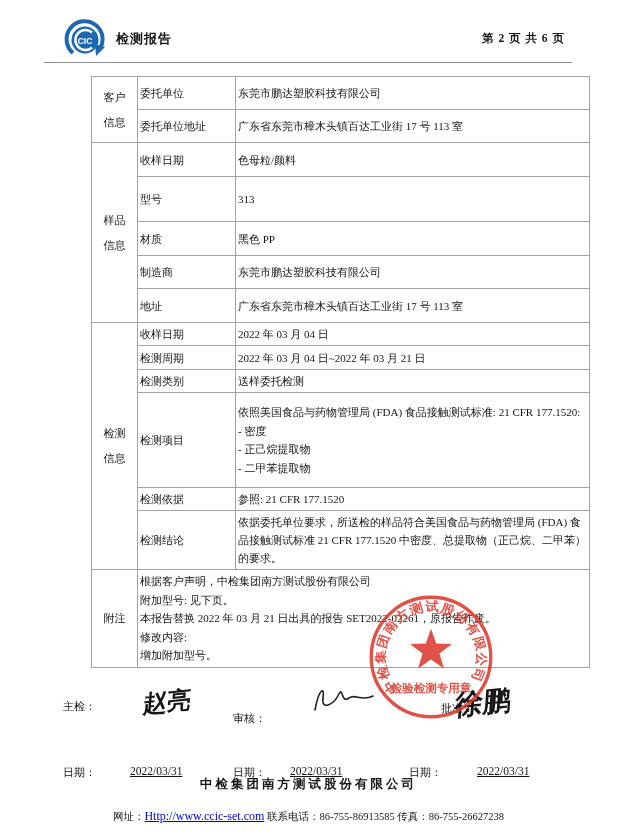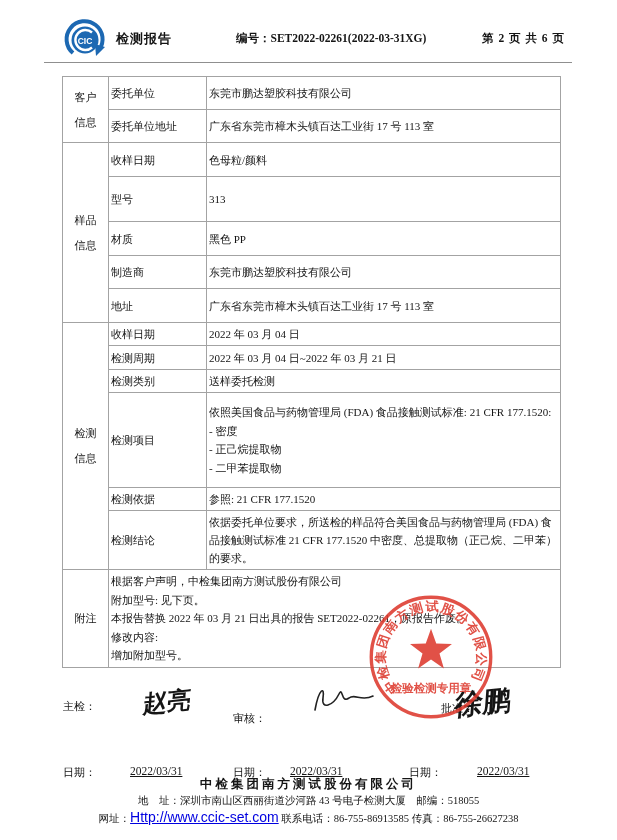--- a/index.html
+++ b/index.html
@@ -9,21 +9,21 @@
 
   
   .hdr-title { position:absolute; left:116px; top:30px; font-size:13px; font-weight:bold; letter-spacing:1px; }
   .hdr-no    { position:absolute; left:236px; top:31px; font-size:11.5px; font-weight:bold; }
   .hdr-page  { position:absolute; left:482px; top:31px; font-size:11.5px; font-weight:bold; letter-spacing:1px; }
   .hdr-rule  { position:absolute; left:44px; top:62px; width:528px; height:1px; background:#8f8f8f; }
   .logo { position:absolute; left:62px; top:16px; }
 
   
   .tblwrap { position:absolute; left:62px; top:76px; }
-  table { border-collapse:collapse; table-layout:fixed; width:498px; }
+  table { border-collapse:collapse; table-layout:fixed; width:498px;margin-left:29px; }
   td { border:1px solid #a3a3a3; font-size:11px; line-height:18px; padding:2px 2px; vertical-align:middle; }
   col.c1 { width:46px; } col.c2 { width:98px; } col.c3 { width:354px; }
   td.gl { text-align:center; padding:0; }
   td.gl .glin { width:2.6em; margin:0 auto; line-height:25px; }
   td.note-cell { vertical-align:middle; }
   .ml div { line-height:18.5px; }
 
   
   .sig-label { position:absolute; font-size:11px; }
   .sig-name  { position:absolute; font-size:24px; font-weight:bold; transform:rotate(-6deg) skewX(-10deg); white-space:nowrap; }
@@ -31,36 +31,35 @@
   .date-val  { position:absolute; font-size:11.5px;text-decoration:underline; }
 
   
   .stamp { position:absolute; left:366px; top:592px; opacity:.88; }
 
   
   .ft { position:absolute; left:0; width:617px; text-align:center; }
   .ft-company { top:776px; font-size:12.5px; font-weight:bold; letter-spacing:3px; }
   .ft-line1 { top:794px; font-size:10.5px; }
   .ft-line2 { top:809px; font-size:10.5px; }
-  .ft-url { color:#0000e0; text-decoration:underline; font-family:Liberation Sans, sans-serif; font-size:14px; }
+  .ft-url { color:#0000e0; text-decoration:underline; font-family:Liberation Serif, serif; font-size:12px; }
 </style>
 </head>
 <body>
 
 <div class="page">
 
   <svg class="logo" width="46" height="46" viewBox="0 0 46 46">
     <path d="M 11,37 A 18,18 0 1 1 37,34" fill="none" stroke="#1c68b2" stroke-width="4"></path>
     <path d="M 33,28 L 43,31 L 34,40 Z" fill="#1c68b2"></path>
     <circle cx="23" cy="24" r="13.5" fill="#1c68b2"></circle>
     <path d="M 30,16.5 A 10,10 0 1 0 30,31.5" fill="none" stroke="#ffffff" stroke-width="2.4"></path>
     <text x="23" y="27.5" text-anchor="middle" font-size="8.5" font-weight="bold" fill="#ffffff" font-family="Liberation Sans, sans-serif">CIC</text>
   </svg>
   <div class="hdr-title">检测报告</div>
-  <div class="hdr-no"><span>编号：</span><span>SET2022-02261(2022-03-31XG)</span></div>
   <div class="hdr-page">第 2 页 共 6 页</div>
   <div class="hdr-rule"></div>
 
   <div class="tblwrap">
     <table>
       <colgroup>
           <col class="c1">
           <col class="c2">
           <col class="c3">
         </colgroup>
@@ -175,16 +174,15 @@
     </defs>
     <circle cx="62" cy="62" r="57" fill="none" stroke="#dd3a2e" stroke-width="3.2"></circle>
     <text font-size="12" font-weight="bold" fill="#dd3a2e" letter-spacing="1">
       <textPath href="#arcpath" startOffset="0" textLength="196" lengthAdjust="spacingAndGlyphs">中检集团南方测试股份有限公司</textPath>
     </text>
     <polygon points="62,35 67,49.1 82,49.5 70.1,58.6 74.3,73 62,64.5 49.7,73 53.9,58.6 42,49.5 57,49.1" fill="#dd3a2e"></polygon>
     <text x="62" y="95" text-anchor="middle" font-size="11" font-weight="bold" fill="#dd3a2e">检验检测专用章</text>
   </svg>
 
   <div class="ft ft-company">中检集团南方测试股份有限公司</div>
-  <div class="ft ft-line1"><span>地　址：</span><span>深圳市南山区西丽街道沙河路 43 号电子检测大厦</span>　<span>邮编：</span><span>518055</span></div>
   <div class="ft ft-line2"><span>网址：</span><a class="ft-url" href="#">Http://www.ccic-set.com</a> <span>联系电话：86-755-86913585</span> <span>传真：86-755-26627238</span></div>
 
 </div>
 
 </body></html>

